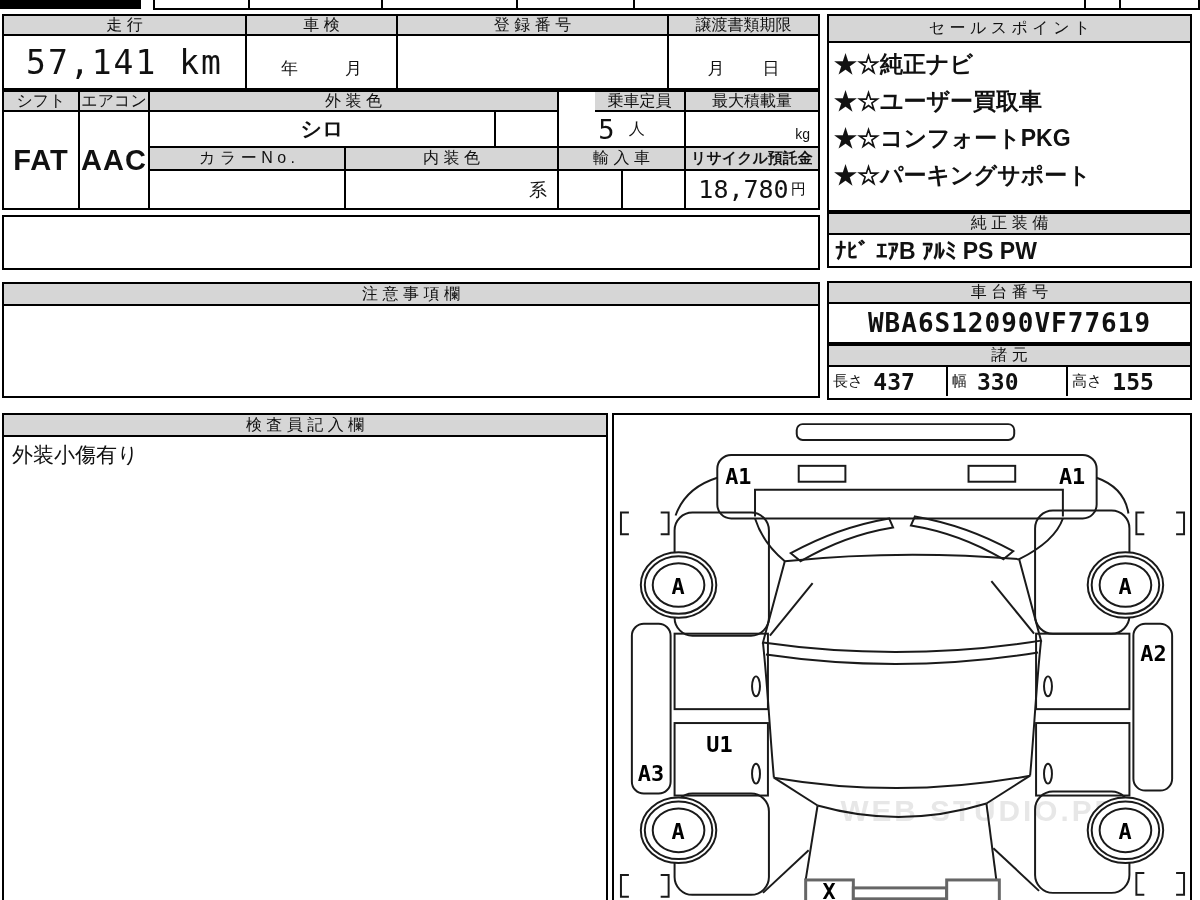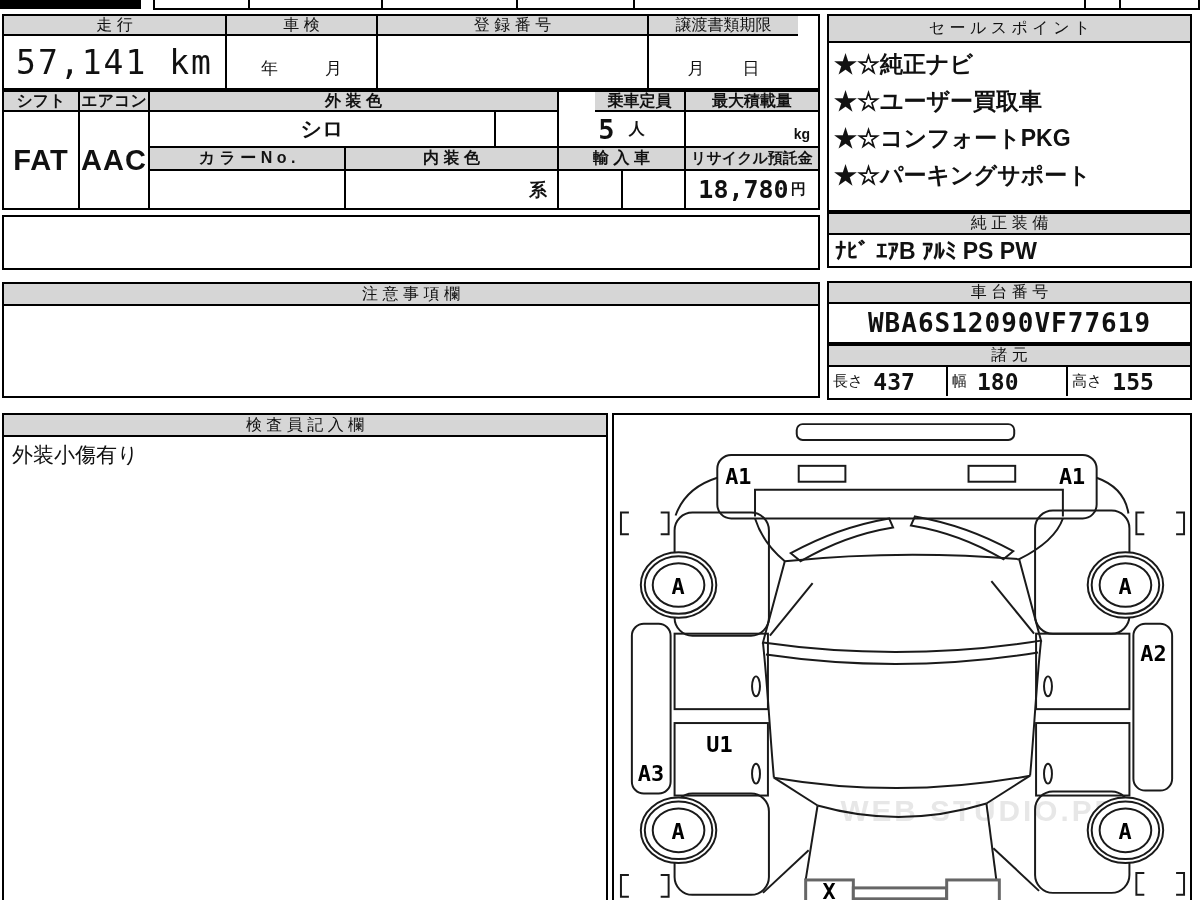--- a/index.html
+++ b/index.html
@@ -19,27 +19,27 @@
   #top-black { left:0; top:0; width:141px; height:9px; background:#000; }
   #top-strip { left:153px; top:0; width:1047px; height:10px; border:2px solid #000; border-top:none; display:flex; background:#fff; }
   #top-strip > div { height:100%; border-right:2px solid #000; }
   #top-strip > div:last-child { border-right:none; }
 
   
   #tableA { left:2px; top:14px; width:818px; height:76px; }
   #tableA .row { display:flex; }
   #tableA .rh { height:20px; }
   #tableA .rv { height:52px; }
-  .cA1 { width:223px; } .cA2 { width:151px; } .cA3 { width:271px; } .cA4 { width:149px; }
+  .cA1 { width:243px; } .cA2 { width:151px; } .cA3 { width:271px; } .cA4 { width:149px; }
 
   
   #tableB { left:2px; top:90px; width:818px; height:120px; display:grid;
             grid-template-columns:76px 70px 196px 150px 63px 64px 63px 1fr;
             grid-template-rows:20px 36px 23px 1fr; }
-  #tableB .g { display:flex; align-items:center; justify-content:center; white-space:pre; overflow:hidden;font-weight:bold; }
+  #tableB .g { display:flex; align-items:center; justify-content:center; white-space:pre; overflow:hidden; }
 
   .mileage { font-size:33px; letter-spacing:2px; }
   .small-note { font-size:17px; }
   .big-val { font-size:29px; font-weight:bold; letter-spacing:1px; }
 
   
   .section-content { display:flex; align-items:flex-start; padding:4px 8px; }
 
   
   .sales-item { font-size:23px; font-weight:bold; line-height:37px; white-space:pre; }
@@ -157,21 +157,21 @@
 
   <div class="box" style="left:827px; top:344px; width:365px; height:56px;">
     <div class="hdr" style="height:21px;">諸 元</div>
     <div style="display:flex; height:29px;">
       <div class="spec-cell bR" style="width:119px;">
         <span class="spec-label">長さ</span>
         <span class="spec-value mono">437</span>
       </div>
       <div class="spec-cell bR" style="width:120px;">
         <span class="spec-label">幅</span>
-        <span class="spec-value mono">180</span>
+        <span class="spec-value mono">330</span>
       </div>
       <div class="spec-cell" style="flex:1;">
         <span class="spec-label">高さ</span>
         <span class="spec-value mono">155</span>
       </div>
     </div>
   </div>
 
   <div class="box" id="diagram">
     <svg width="576" height="486" viewBox="0 0 580 487">

